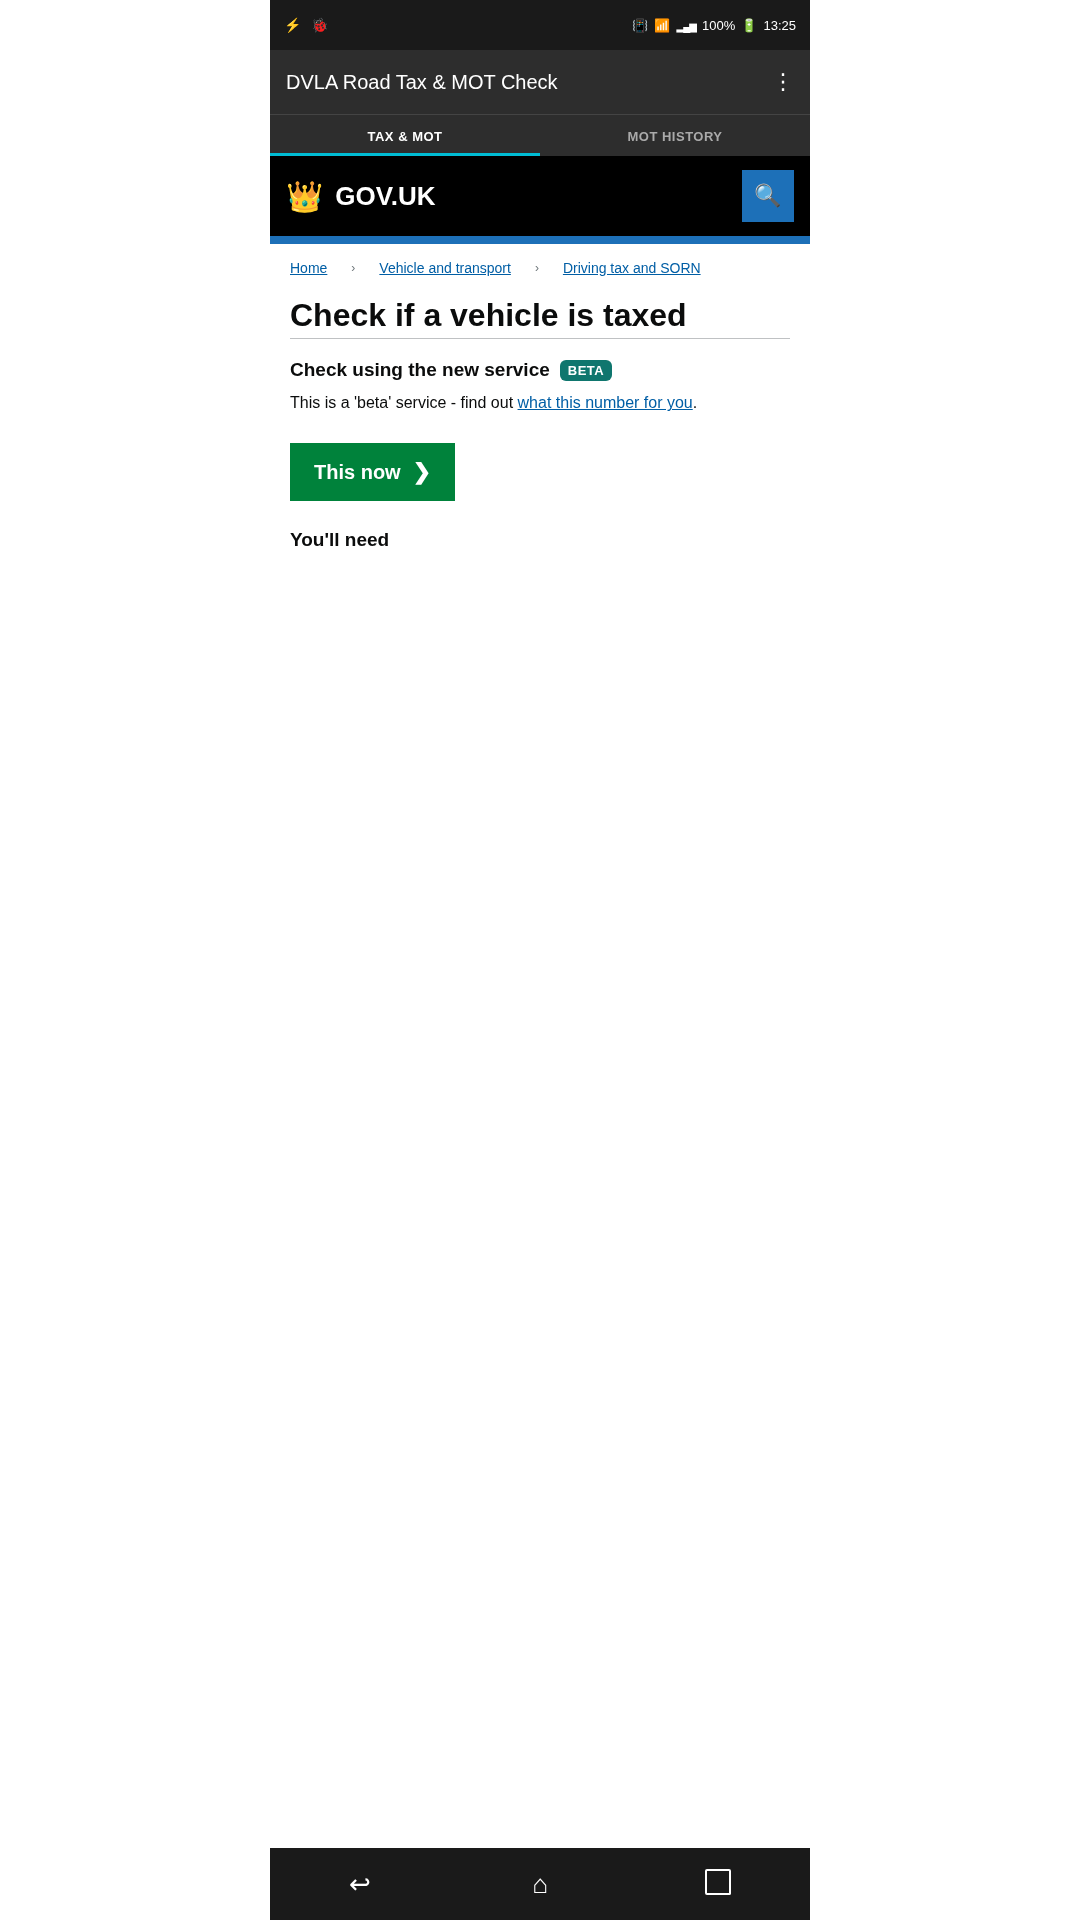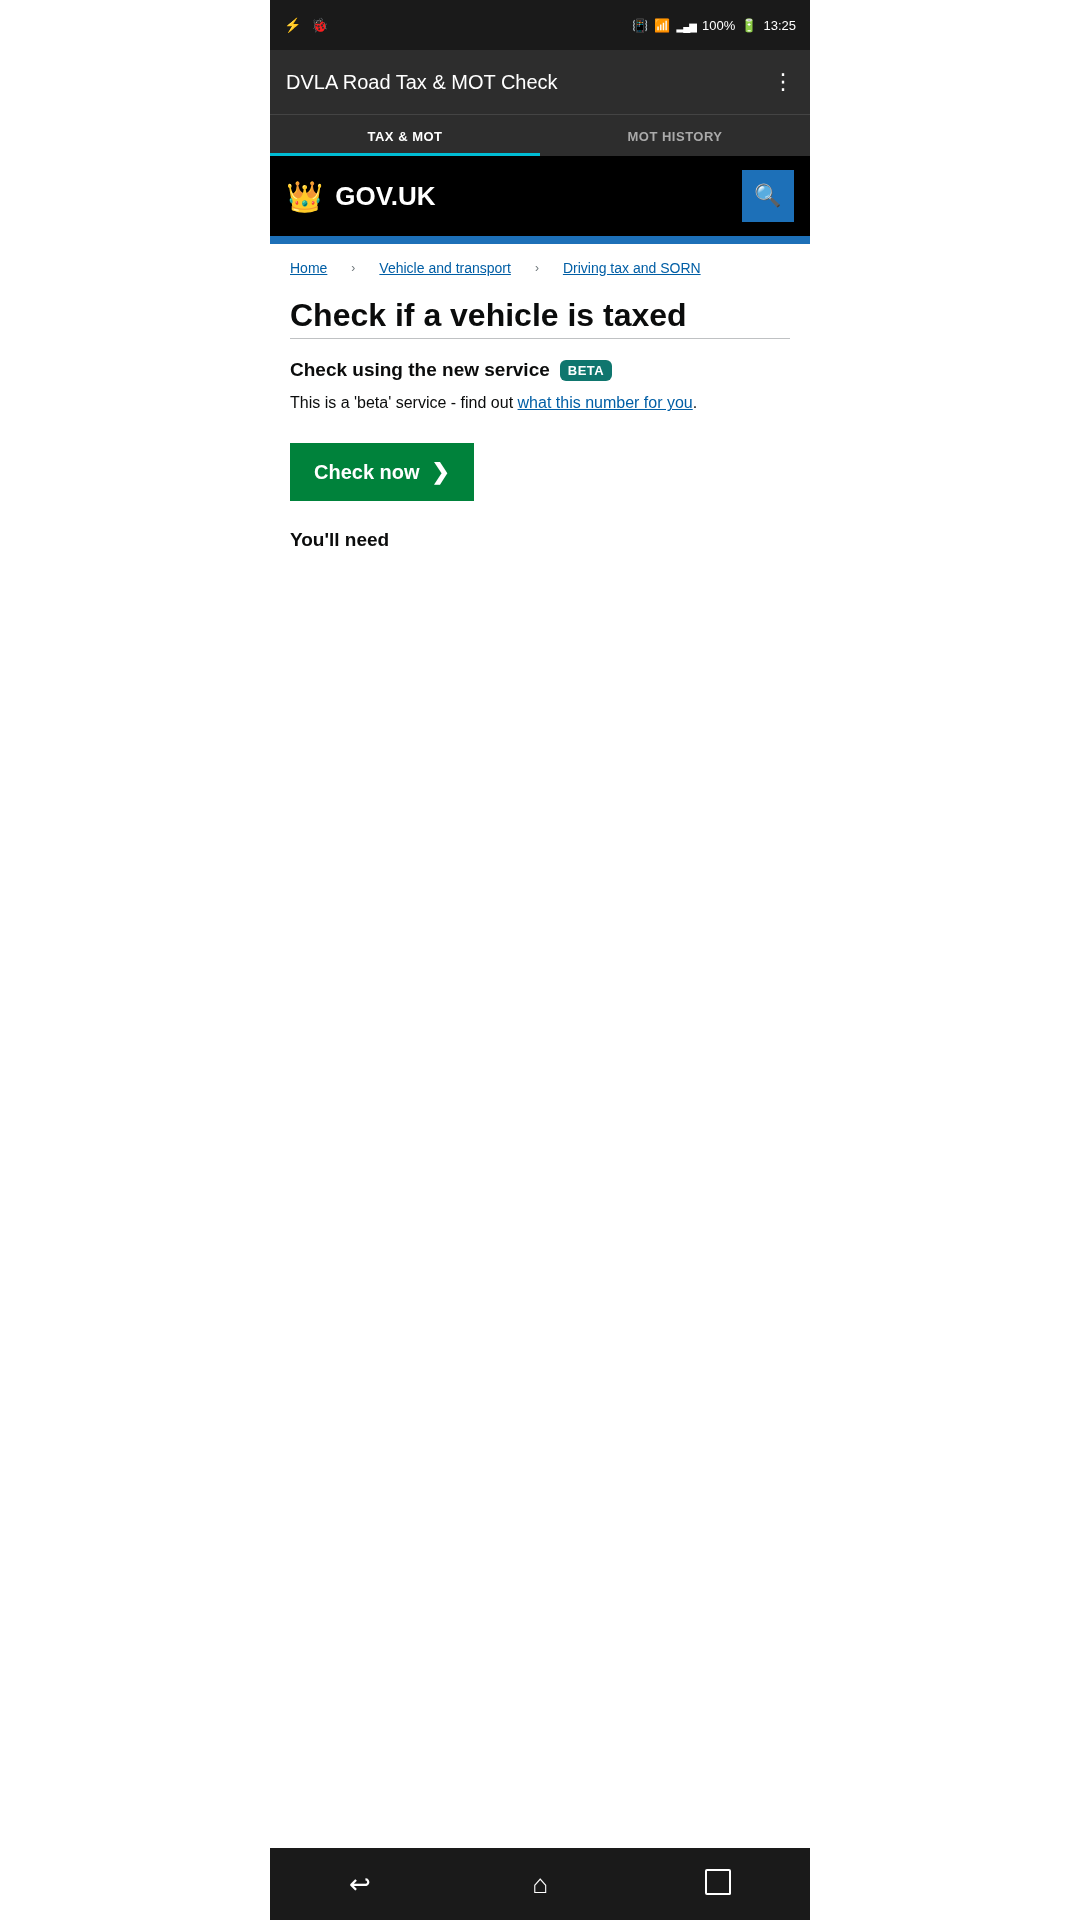--- a/index.html
+++ b/index.html
@@ -371,21 +371,21 @@
       <span>Check using the new service</span>
       <span class="beta-badge">BETA</span>
     </div>
 
     <p class="beta-text">
       <span>This is a 'beta' service - find out </span><a>what this number for you</a><span>.</span>
     </p>
 
     
     <button class="check-now-btn">
-      <span>Check now</span>
+      <span>This now</span>
       <span class="arrow">❯</span>
     </button>
 
     
     <h2 class="youll-need-title">You'll need</h2>
 
   </div>
 </div>
 
 <div class="bottom-nav">

